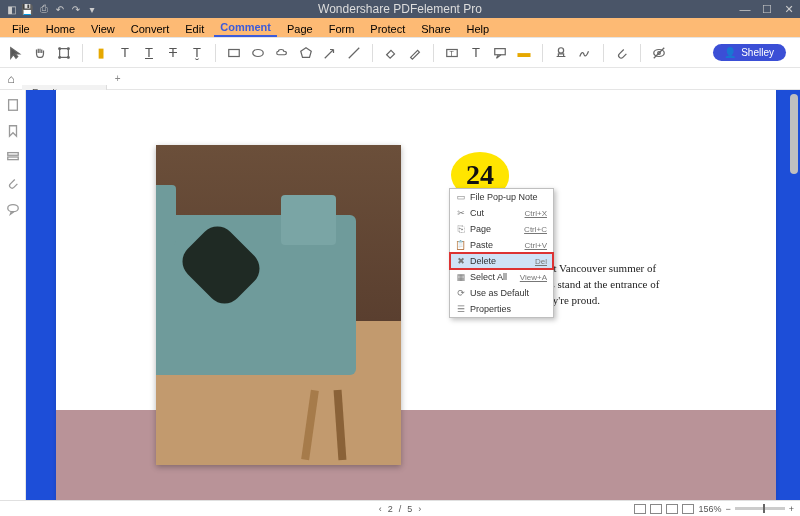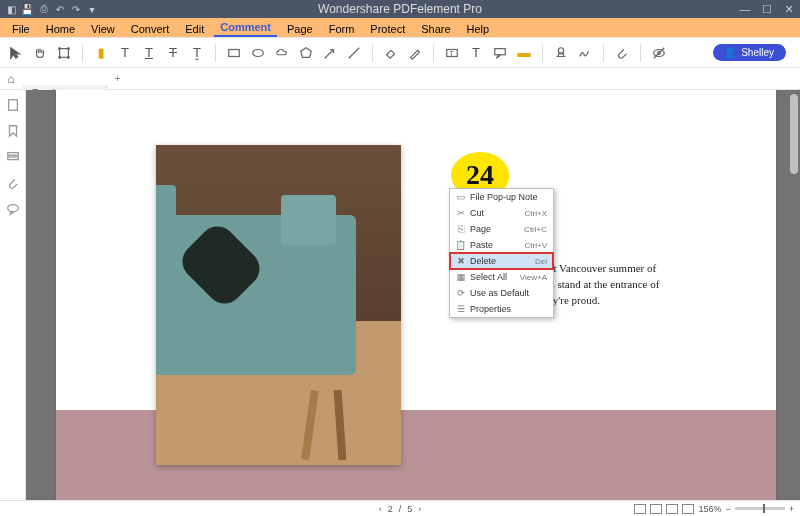--- a/index.html
+++ b/index.html
@@ -24,21 +24,21 @@
 .tabbar { height: 22px; background: #fff; display: flex; align-items: center; font-size: 10px; border-bottom: 1px solid #e5e5e5; }
 .tabbar .home-icon { width: 22px; text-align: center; color: #555; font-size: 12px; }
 .tabbar .tab { background: #f2f2f2; padding: 3px 10px; display: flex; align-items: center; gap: 18px; border-right: 1px solid #ddd; color: #555; margin-top: 30px; }
 .tabbar .tab .close { color: #888; }
 .tabbar .addtab { padding: 0 8px; color: #888; }
 
 .workspace { position: absolute; top: 90px; bottom: 16px; left: 0; right: 0; display: flex; }
 .leftpanel { width: 26px; background: #fff; border-right: 1px solid #e5e5e5; display: flex; flex-direction: column; align-items: center; gap: 12px; padding-top: 8px; }
 .leftpanel .lp { width: 14px; height: 14px; color: #999; }
 .leftpanel svg { width: 14px; height: 14px; stroke: #999; fill: none; stroke-width: 1.5; }
-.canvas { flex: 1; background: #737373; position: relative; overflow: hidden; }
+.canvas { flex: 1; background: #1d4ed8; position: relative; overflow: hidden; }
 .page { position: absolute; left: 20px; top: 0; right: 20px; bottom: 0; }
 .paper { position: absolute; left: 10px; top: 0; width: 720px; height: 480px; background: #fff; box-shadow: 0 1px 4px rgba(0,0,0,.15); }
 
 .rosebar { position: absolute; left: 0; right: 0; top: 320px; height: 140px; background: #b99398; }
 .photo { position: absolute; left: 100px; top: 55px; width: 245px; height: 320px; background: linear-gradient(to bottom, #6b4f3a 0%, #5a3f2f 55%, #c29a6e 55%, #c29a6e 100%); overflow: hidden; box-shadow: 0 2px 6px rgba(0,0,0,.3); }
 .sofa { position: absolute; left: -40px; top: 70px; width: 240px; height: 160px; background: #6f9b9b; border-radius: 6px; }
 .sofa::before { content: ""; position: absolute; left: 5px; top: -30px; width: 55px; height: 60px; background: #6f9b9b; border-radius: 4px; }
 .sofa::after { content: ""; position: absolute; right: 20px; top: -20px; width: 55px; height: 50px; background: #7aa5a5; border-radius: 4px; }
 .cushion { position: absolute; left: 30px; top: 90px; width: 70px; height: 60px; background: #1f2a24; border-radius: 18px; transform: rotate(45deg); }
 .leg1 { position: absolute; left: 150px; top: 245px; width: 8px; height: 70px; background: #a67b4a; transform: rotate(8deg); }
@@ -48,21 +48,21 @@
 .note-highlight span { font-family: Georgia, serif; font-weight: bold; font-size: 28px; color: #111; }
 .heading { position: absolute; left: 400px; top: 112px; font-family: Georgia, serif; font-weight: 900; font-size: 18px; line-height: 20px; letter-spacing: 1px; color: #111; }
 .bodytext { position: absolute; left: 400px; width: 210px; font-family: Georgia, serif; font-size: 11px; line-height: 16px; color: #222; }
 .bodytext.p1 { top: 170px; }
 .bodytext.p2 { top: 260px; }
 
 .contextmenu { position: absolute; left: 449px; top: 188px; width: 105px; background: #fff; border: 1px solid #bfbfbf; box-shadow: 2px 2px 5px rgba(0,0,0,.25); font-size: 9px; color: #333; }
 .contextmenu .row { display: flex; align-items: center; height: 16px; padding: 0 4px; }
 .contextmenu .row .ic { width: 14px; text-align: center; color: #777; font-size: 9px; }
 .contextmenu .row .lbl { flex: 1; padding-left: 2px; }
-.contextmenu .row .sc { color: #777; font-size: 8px; padding-right: 2px; }
+.contextmenu .row .sc { color: #777; font-size: 8px; padding-right: 2px; text-decoration: underline; }
 .contextmenu .row.hi { background: #cfe3f7; }
 .contextmenu .row.boxed { outline: 2px solid #d33; outline-offset: -1px; }
 
 .statusbar { position: absolute; bottom: 0; left: 0; right: 0; height: 16px; background: #fff; border-top: 1px solid #e0e0e0; display: flex; align-items: center; font-size: 9px; color: #555; }
 .statusbar .pagectl { position: absolute; left: 50%; transform: translateX(-50%); display: flex; gap: 6px; align-items: center; }
 .statusbar .right { margin-left: auto; display: flex; align-items: center; gap: 4px; padding-right: 6px; }
 .statusbar .vmicon { width: 12px; height: 10px; border: 1px solid #888; }
 .statusbar .zoomslider { width: 50px; height: 3px; background: #ccc; position: relative; }
 .statusbar .zoomslider::after { content: ""; position: absolute; left: 28px; top: -3px; width: 2px; height: 9px; background: #666; }
 

